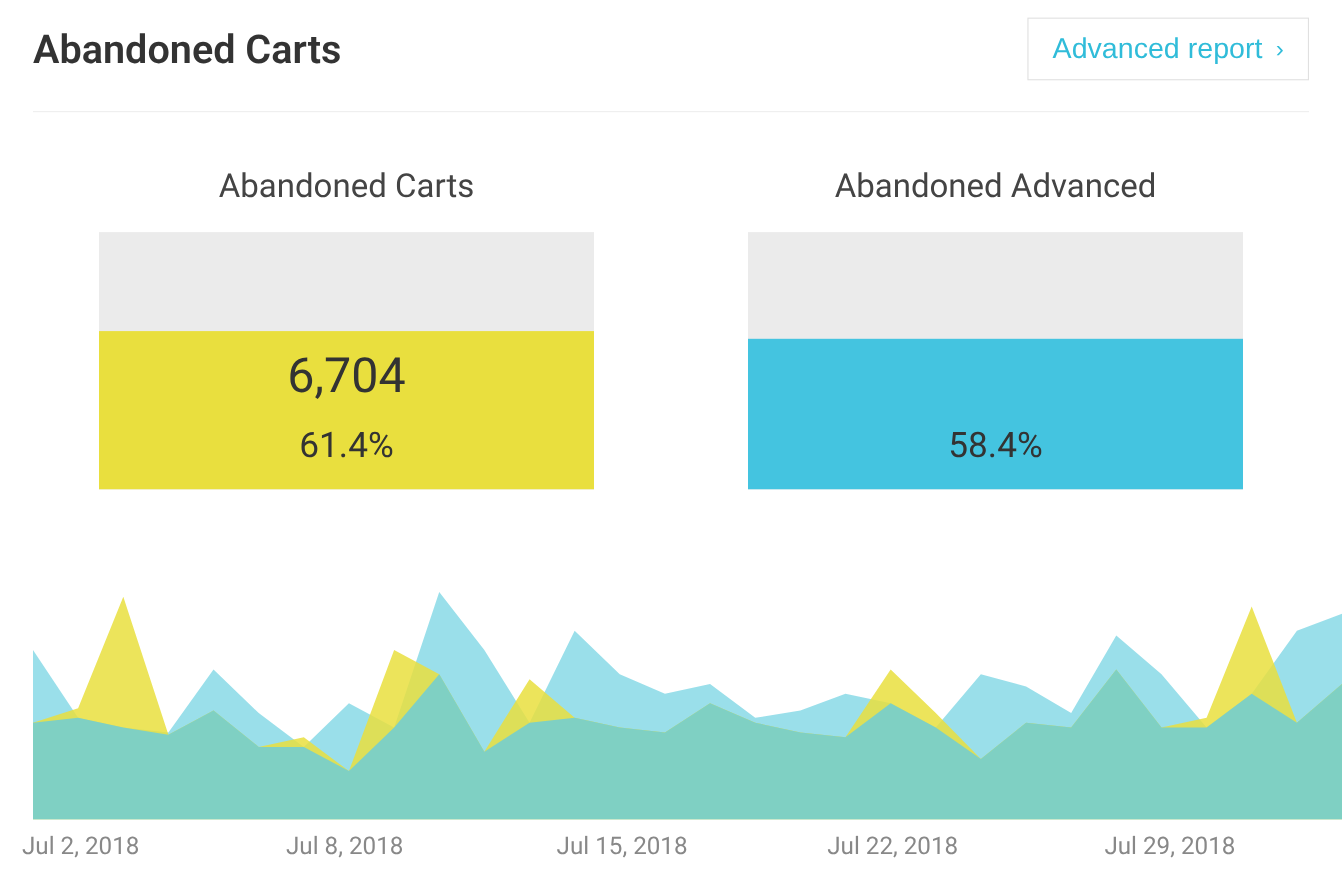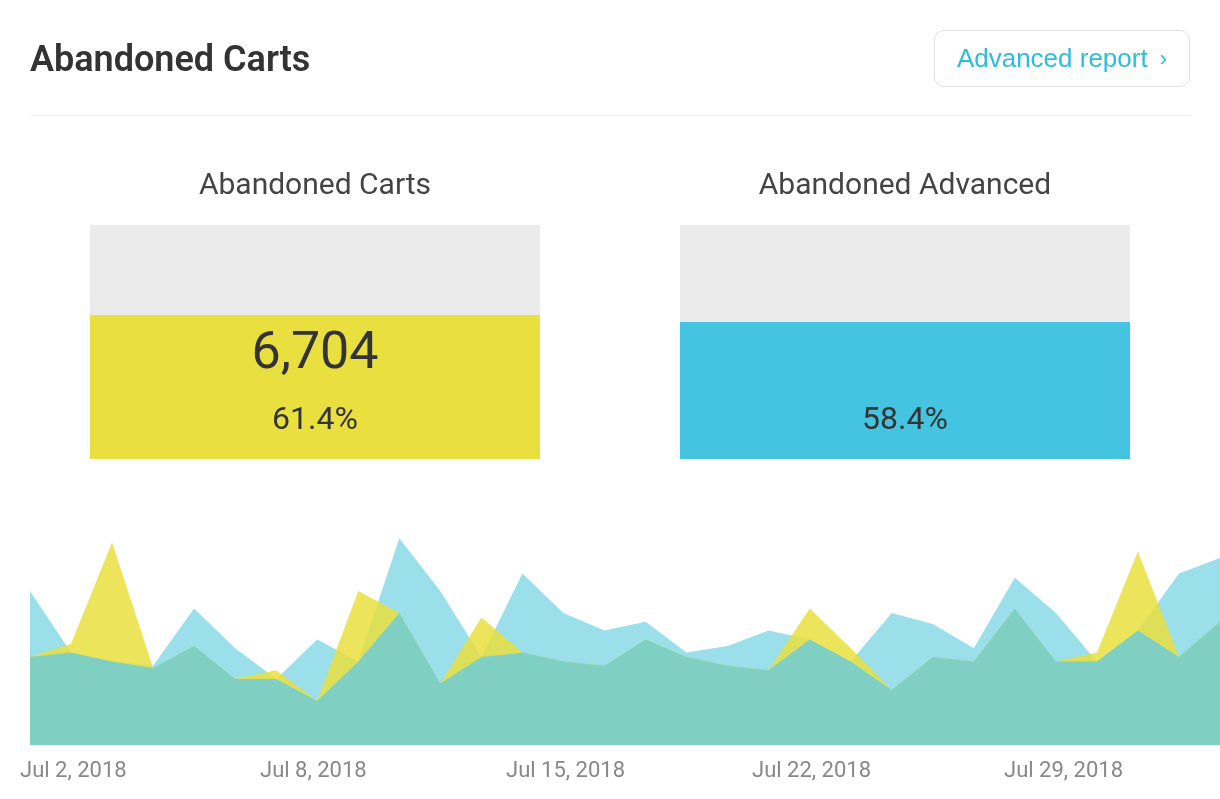--- a/index.html
+++ b/index.html
@@ -10,41 +10,41 @@
     width: 1220px;
     height: 799px;
     overflow: hidden;
     border-radius: 12px;
   }
   .card {
     width: 1220px;
     height: 799px;
     background: #fff;
     border-radius: 12px;
-    padding: 30px 30px 0 30px;
+    padding: 16px 30px 0 30px;
     position: relative;
   }
   .header {
     display: flex;
     justify-content: space-between;
     align-items: center;
     padding-bottom: 28px;
     border-bottom: 1px solid #eee;
   }
   .title {
     font-size: 36px;
     font-weight: 600;
     color: #333;
   }
   .adv-report {
     display: inline-flex;
     align-items: center;
     gap: 12px;
     border: 1px solid #e0e0e0;
-    border-radius: 10px;
+    border-radius: 0;
     padding: 12px 22px;
     color: #30bcd9;
     font-size: 26px;
     font-weight: 400;
     background: #fff;
     cursor: pointer;
   }
   .adv-report .chev {
     font-size: 22px;
     line-height: 1;
@@ -80,21 +80,21 @@
   .fill.yellow { background: #e9df3e; }
   .fill.blue   { background: #44c4e0; }
   .tile-text {
     position: absolute;
     left: 0; right: 0;
     bottom: 22px;
     text-align: center;
     color: #333;
   }
   .tile-value {
-    font-size: 52px;
+    font-size: 44px;
     font-weight: 400;
   }
   .tile-pct {
     font-size: 32px;
     margin-top: 18px;
   }
   .chart-wrap {
     position: absolute;
     left: 30px;
     right: 0;

